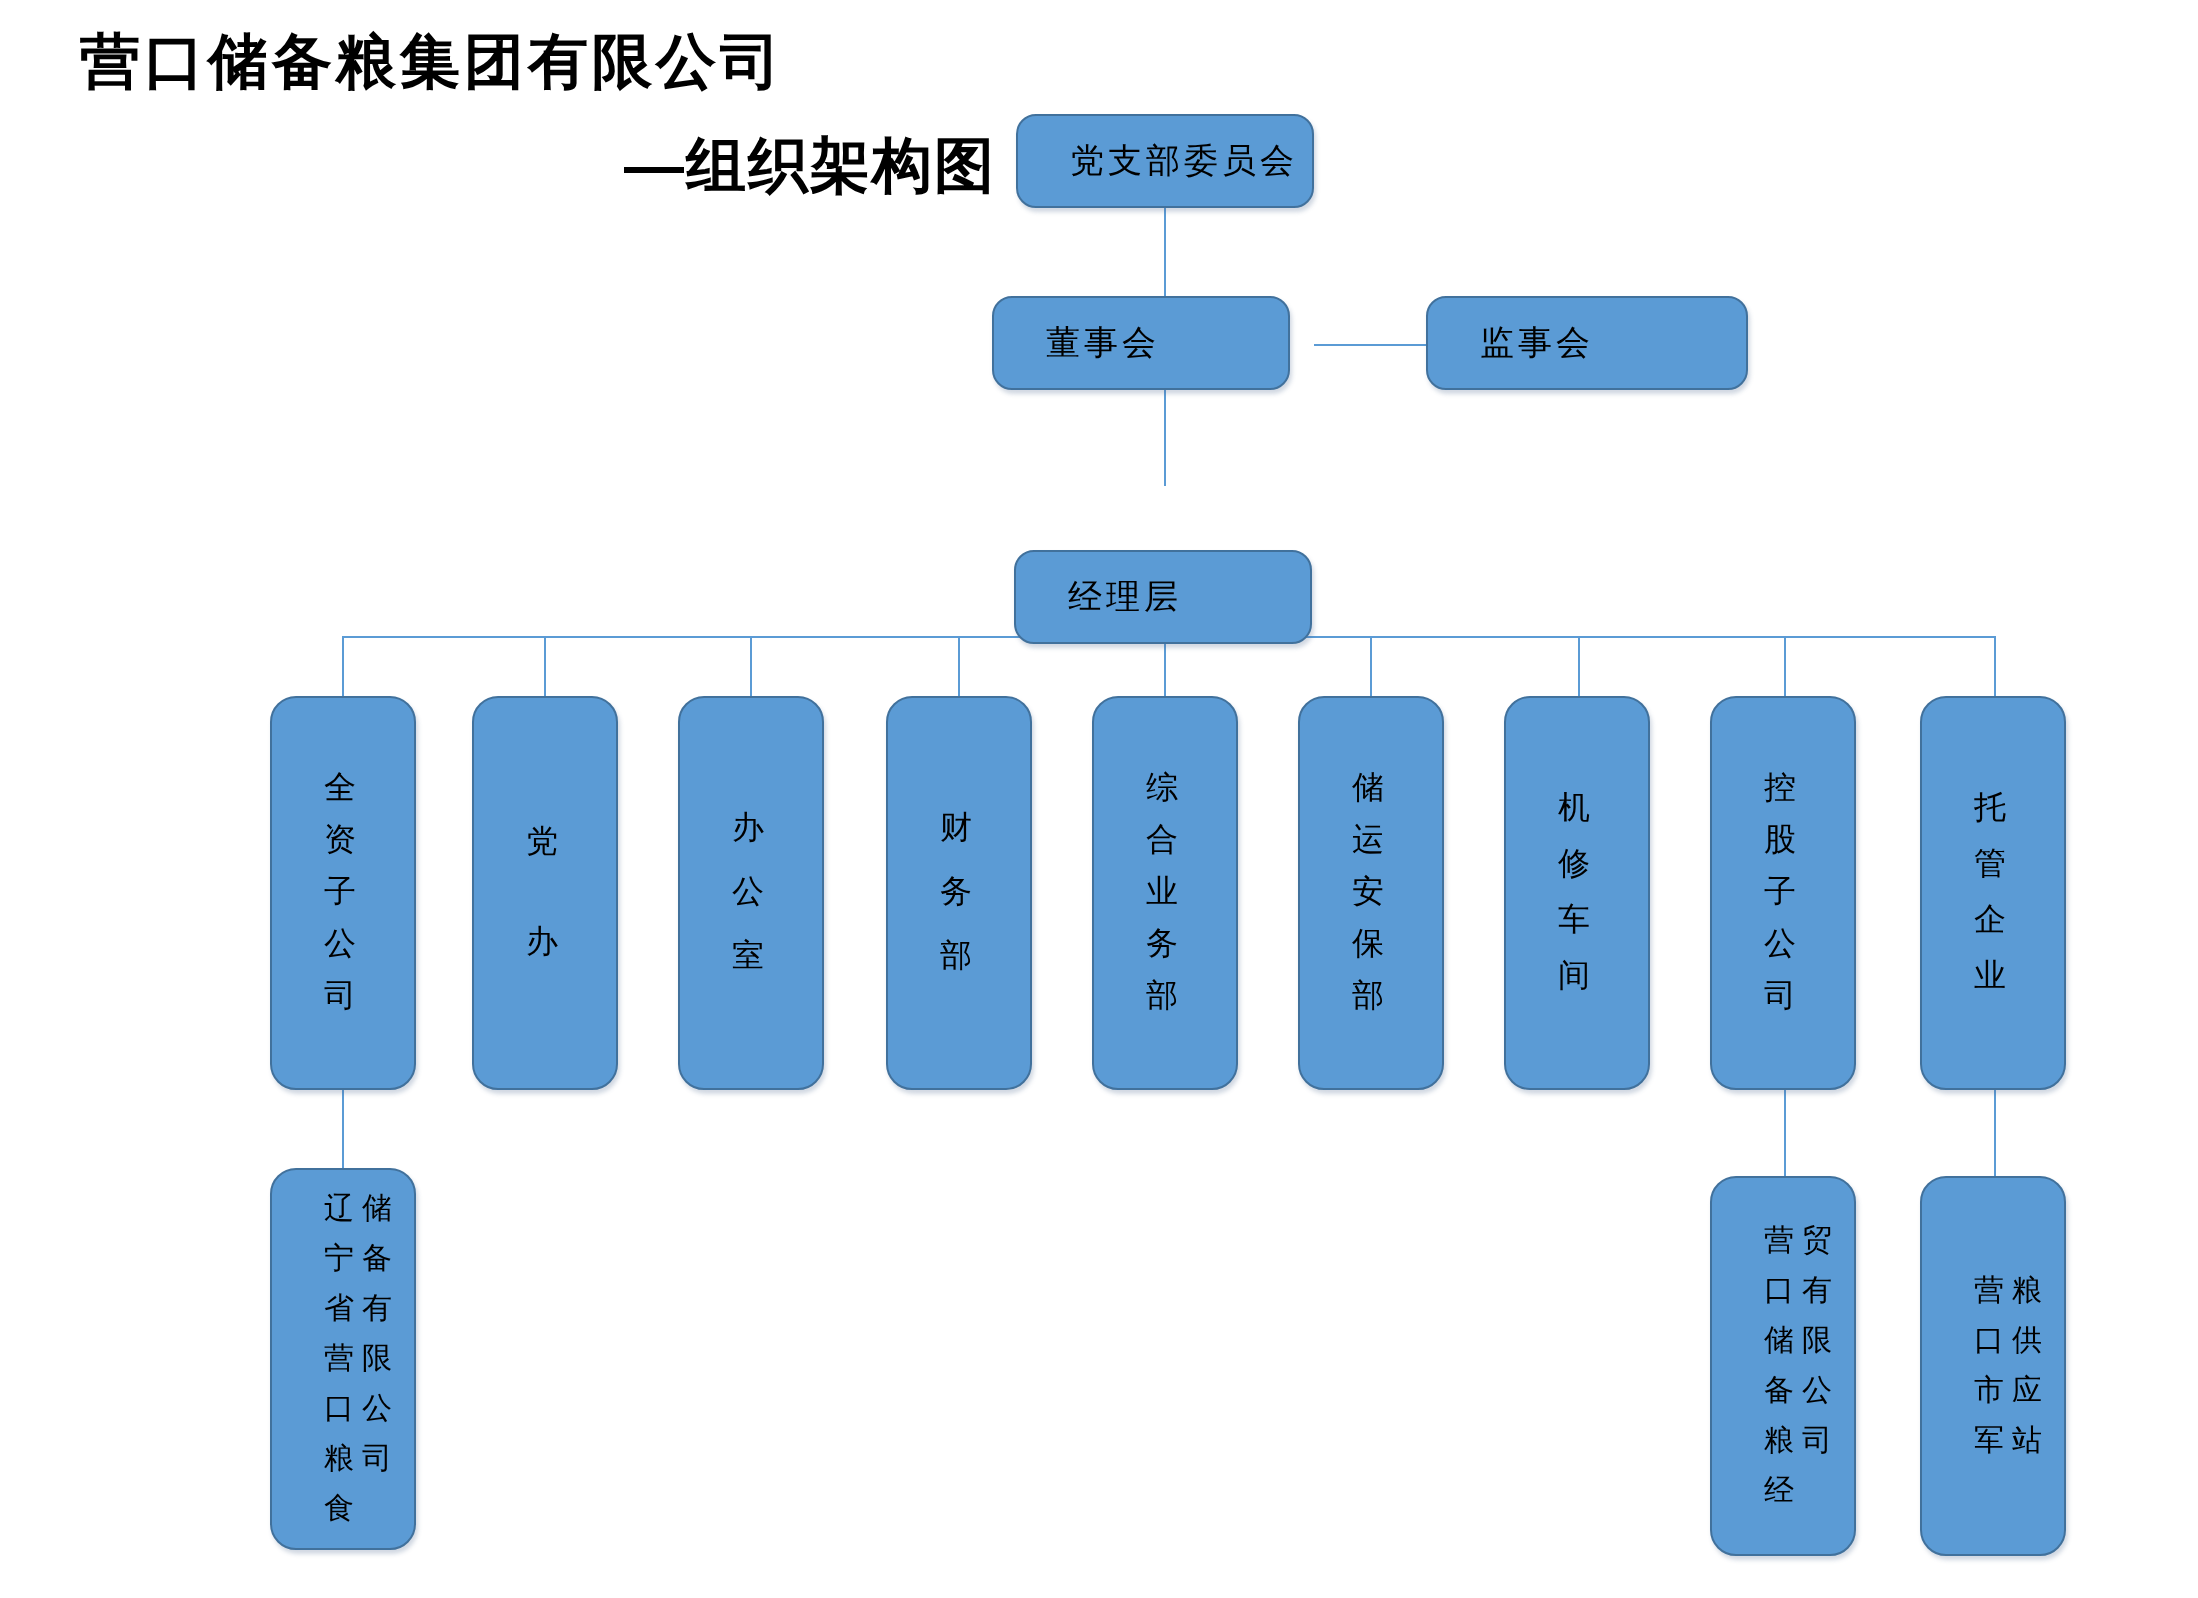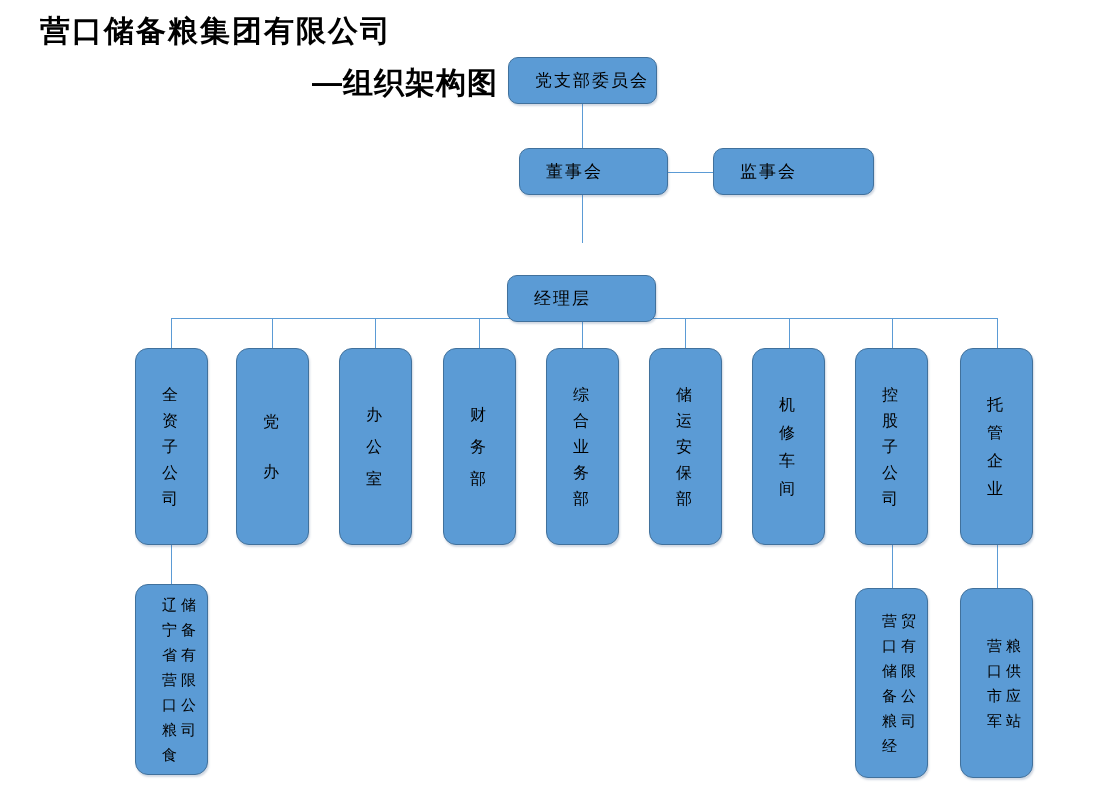--- a/index.html
+++ b/index.html
@@ -63,21 +63,21 @@
 <div class="line vline" style="left:789px;top:318px;height:30px;"></div>
 <div class="line vline" style="left:892px;top:318px;height:30px;"></div>
 <div class="line vline" style="left:997px;top:318px;height:30px;"></div>
 <div class="line vline" style="left:171px;top:545px;height:39px;"></div>
 <div class="line vline" style="left:892px;top:545px;height:43px;"></div>
 <div class="line vline" style="left:997px;top:545px;height:43px;"></div>
 
 <div class="box hbox" style="left:508px;top:57px;">
   <span>党支部委员会</span>
 </div>
-<div class="box hbox" style="left:519px;top:148px;">
+<div class="box hbox" style="left:496px;top:148px;">
   <span>董事会</span>
 </div>
 <div class="box hbox" style="left:713px;top:148px;width:161px;">
   <span>监事会</span>
 </div>
 <div class="box hbox" style="left:507px;top:243px;margin-top:32px;">
   <span>经理层</span>
 </div>
 
 <div class="box tall" style="left:135px;">

